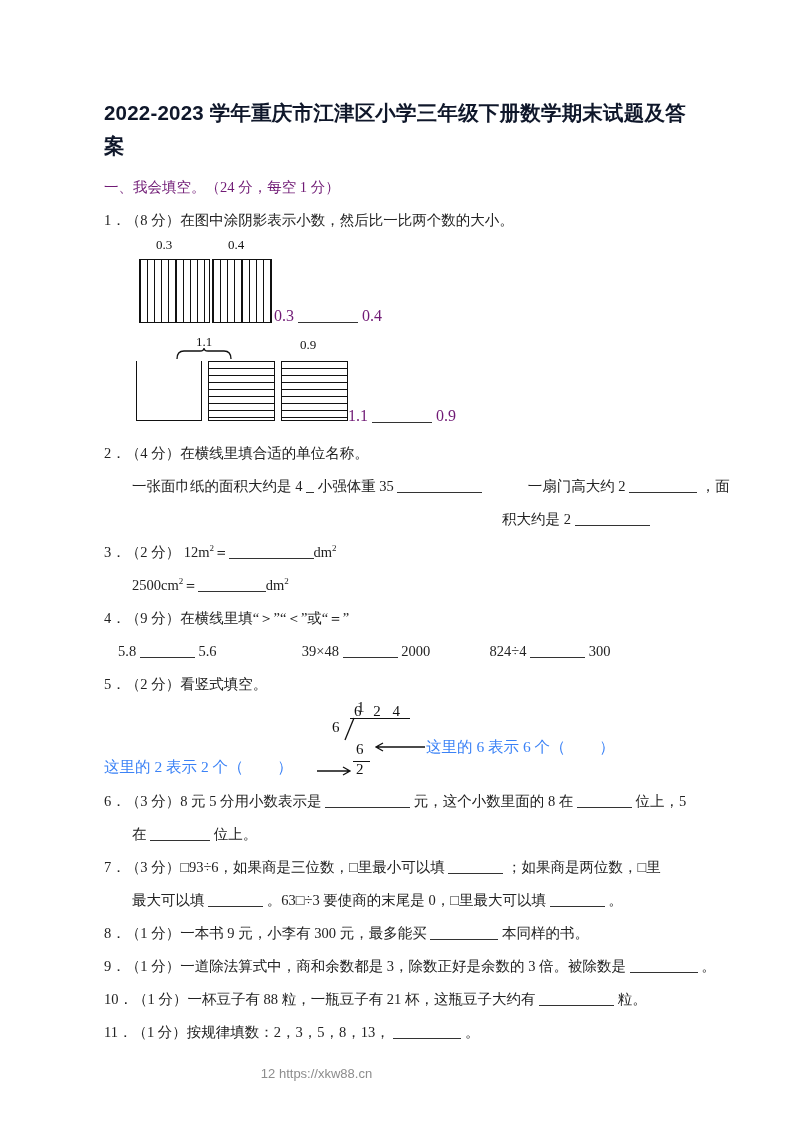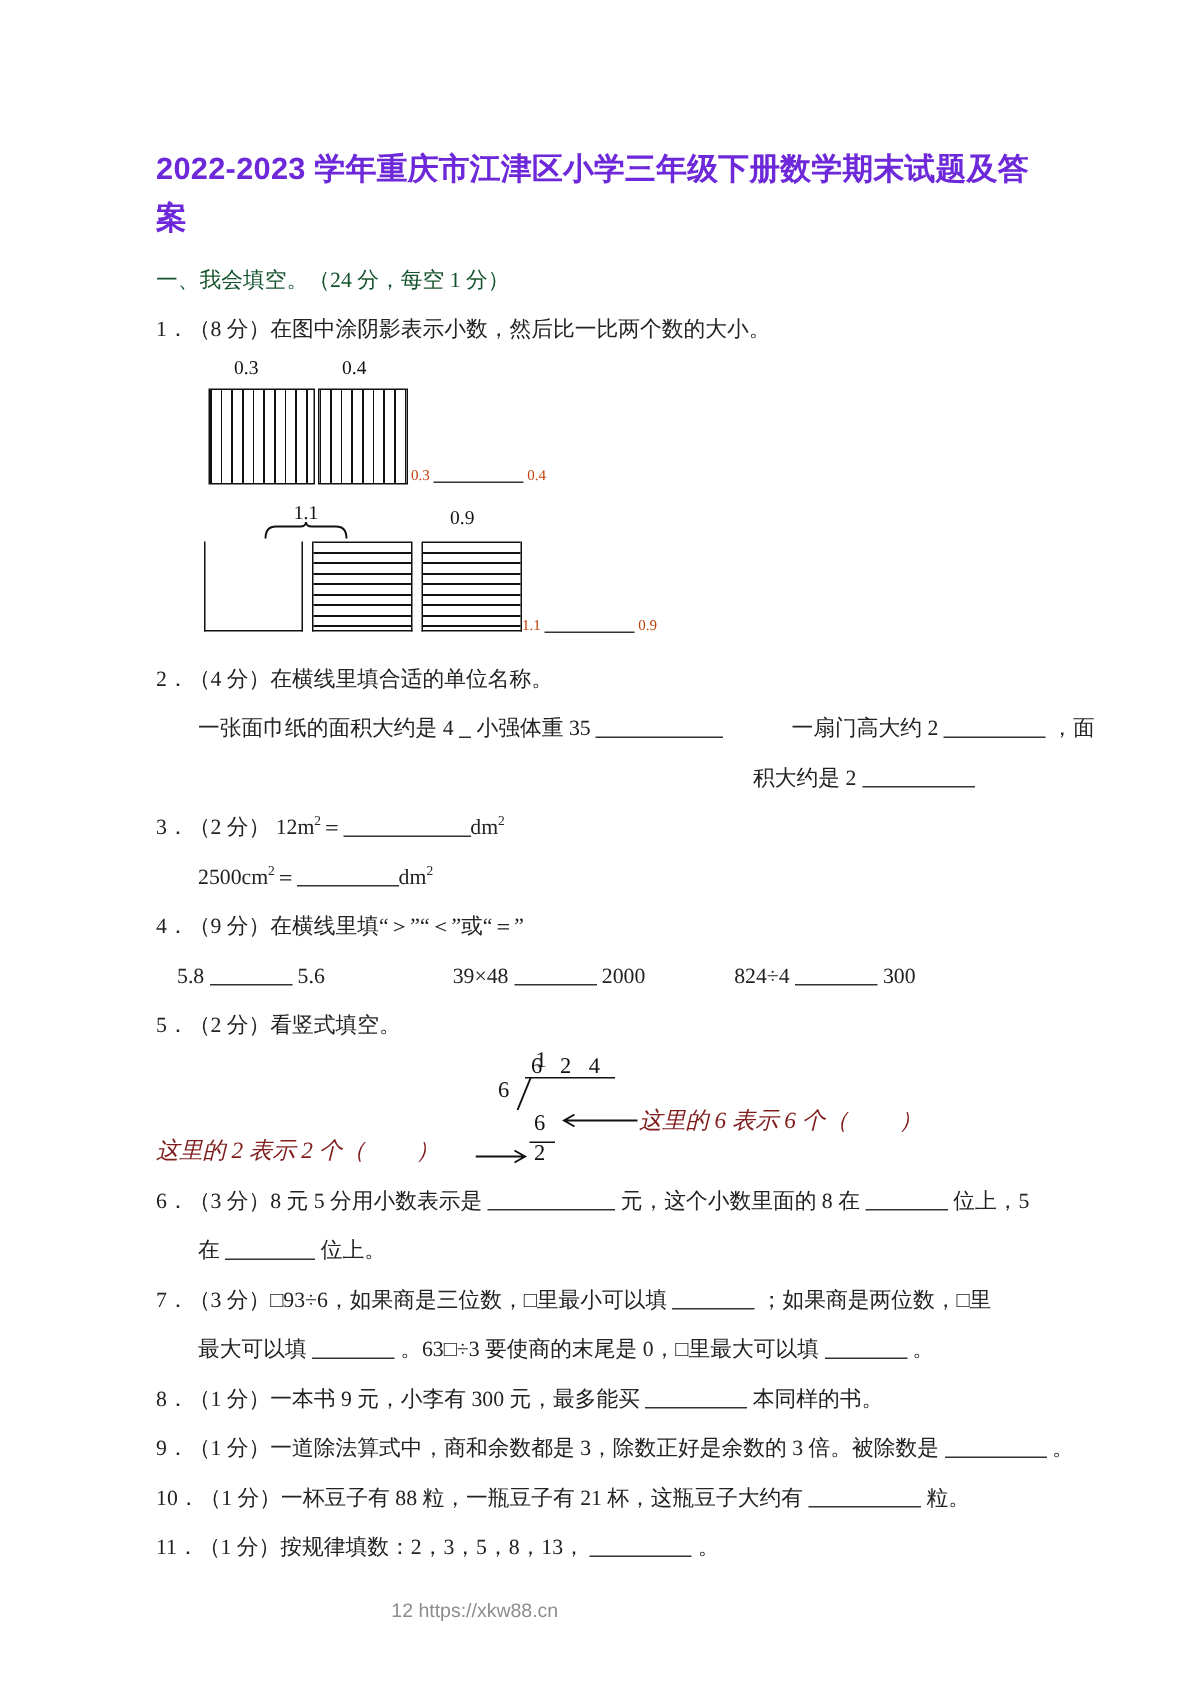--- a/index.html
+++ b/index.html
@@ -28,31 +28,31 @@
     width: 588px;
   }
 
   
   .doc-title {
     font-family: "Liberation Sans", "DejaVu Sans", sans-serif;
     font-weight: bold;
     font-size: 20.5px;
     line-height: 33px;
     letter-spacing: 0.2px;
-    color: #6d28d9;
+    color: #0f172a;
     margin: 0 0 6px 0;
   }
 
   
   .section-head {
     font-size: 14.5px;
     line-height: 30px;
     margin-top: 10px;
     margin-bottom: 2px;
-    color: #14532d;
+    color: #701a75;
   }
 
   
   .q {
     font-size: 14.5px;
     line-height: 29px;
     color: #222;
     margin-top: 4px;
   }
   .q-line { white-space: nowrap; }
@@ -92,22 +92,22 @@
         #111 0px, #111 1.1px,
         #ffffff 1.1px, #ffffff 7.1px);
   }
   .vbox-label {
     position: absolute;
     font-size: 13px;
     color: #111;
   }
   .cmp-line {
     position: absolute;
-    font-size: 10px;
-    color: #c2410c;
+    font-size: 16px;
+    color: #701a75;
     white-space: nowrap;
   }
 
   
   .fig2 {
     position: relative;
     height: 100px;
     margin-top: 2px;
   }
   .openbox {
@@ -141,23 +141,22 @@
     font-size: 15px;
   }
   .ld-item {
     position: absolute;
     color: #111;
     white-space: nowrap;
   }
   .ld-note {
     position: absolute;
     font-family: "Liberation Serif", "DejaVu Serif", serif;
-    font-style: italic;
     font-size: 15.5px;
-    color: #7f1d1d;
+    color: #3b82f6;
     white-space: nowrap;
   }
   .ld-rule {
     position: absolute;
     background: #111;
   }
 
   
   .footer {
     position: absolute;

